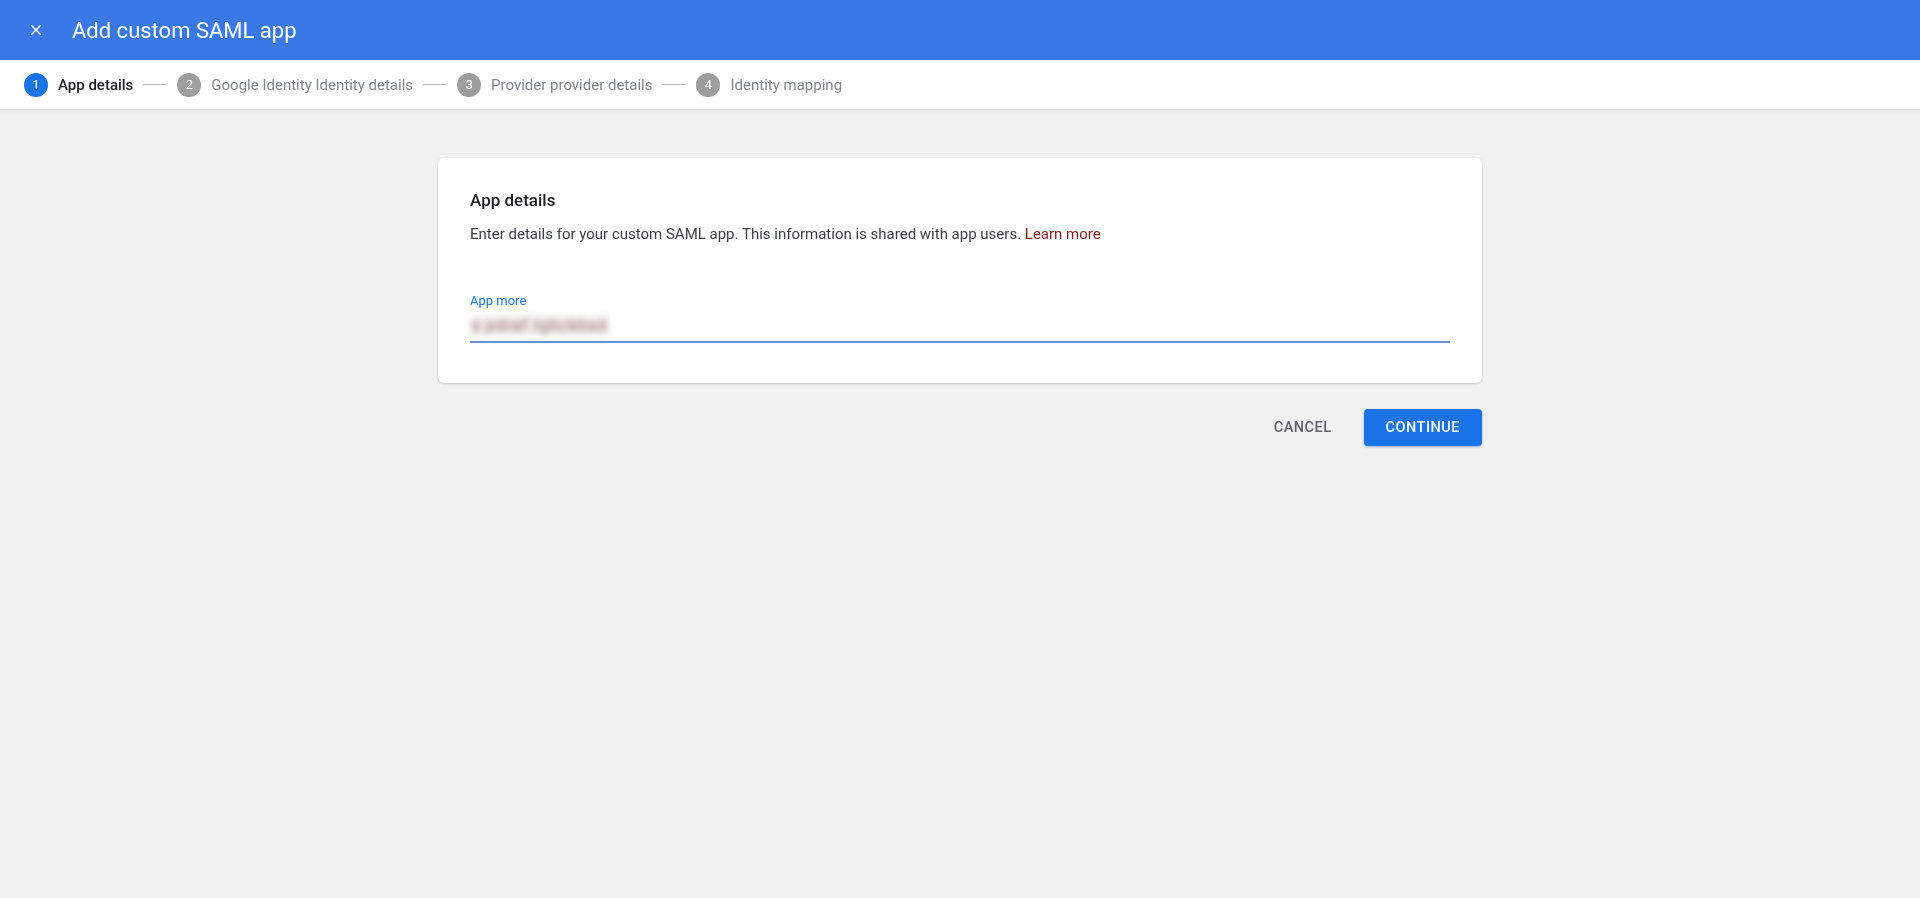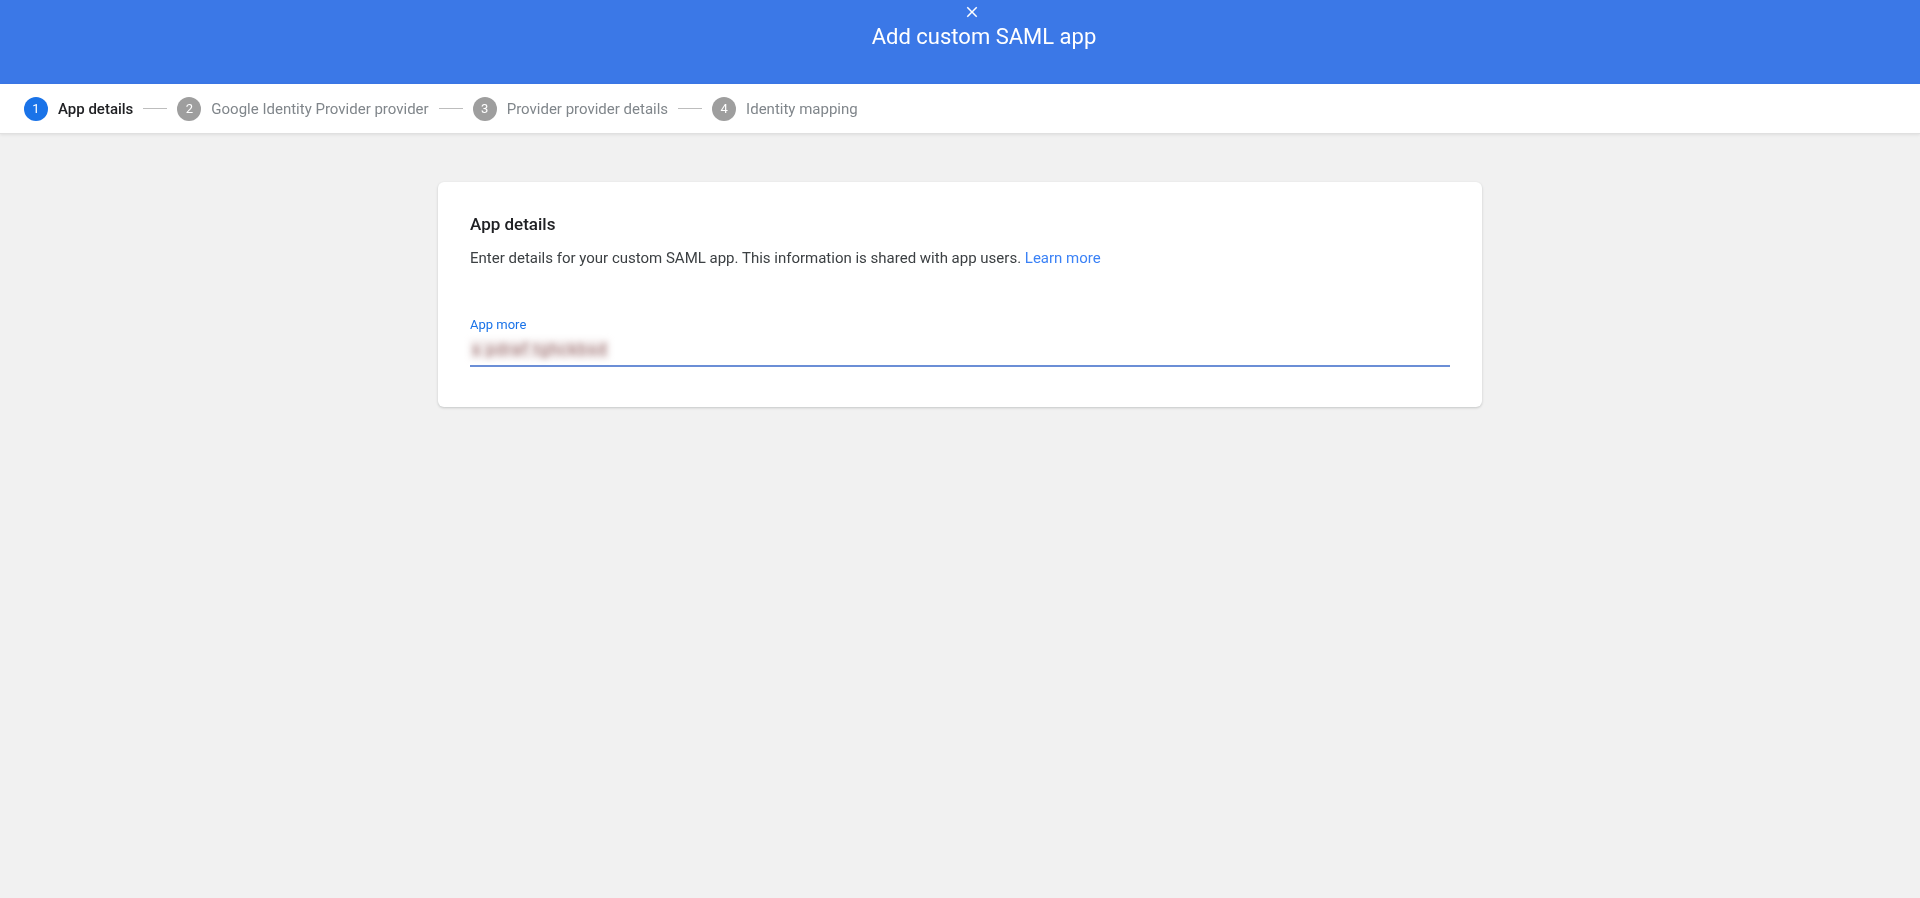--- a/index.html
+++ b/index.html
@@ -11,26 +11,25 @@
 
     body {
       background: #f1f1f1;
       width: 1920px;
       height: 898px;
       overflow: hidden;
     }
 
     .header {
       background: #3b78e7;
-      height: 84px;
+      height: 60px;
       display: flex;
       align-items: center;
       padding-left: 24px;
       color: #fff;
-      flex-direction: column;
     }
 
     .close-icon {
       width: 24px;
       height: 24px;
       cursor: pointer;
       display: flex;
       align-items: center;
       justify-content: center;
     }
@@ -126,21 +125,21 @@
       margin-bottom: 14px;
     }
 
     .card-description {
       font-size: 15px;
       color: #3c4043;
       line-height: 1.4;
     }
 
     .learn-more-link {
-      color: #3b82f6;
+      color: #7f1d1d;
       text-decoration: none;
       cursor: pointer;
       margin-top: 6px;
     }
 
     .form-field {
       margin-top: 48px;
     }
 
     .field-label {
@@ -212,21 +211,21 @@
 </div>
 
 <div class="stepper">
   <div class="step step-active">
     <div class="step-circle">1</div>
     <div class="step-label">App details</div>
   </div>
   <div class="step-connector"></div>
   <div class="step step-inactive">
     <div class="step-circle">2</div>
-    <div class="step-label">Google Identity Provider provider</div>
+    <div class="step-label">Google Identity Identity details</div>
   </div>
   <div class="step-connector"></div>
   <div class="step step-inactive">
     <div class="step-circle">3</div>
     <div class="step-label">Provider provider details</div>
   </div>
   <div class="step-connector"></div>
   <div class="step step-inactive">
     <div class="step-circle">4</div>
     <div class="step-label">Identity mapping</div>
@@ -241,13 +240,17 @@
     </div>
 
     <div class="form-field">
       <label class="field-label">App more</label>
       <div class="input-underline-wrap">
         <span class="blurred-text">s pdraf tghckbsd</span>
       </div>
     </div>
   </div>
 
+  <div class="button-row">
+    <button class="btn-cancel">CANCEL</button>
+    <button class="btn-continue">CONTINUE</button>
+  </div>
 </div>
 
 </body></html>

